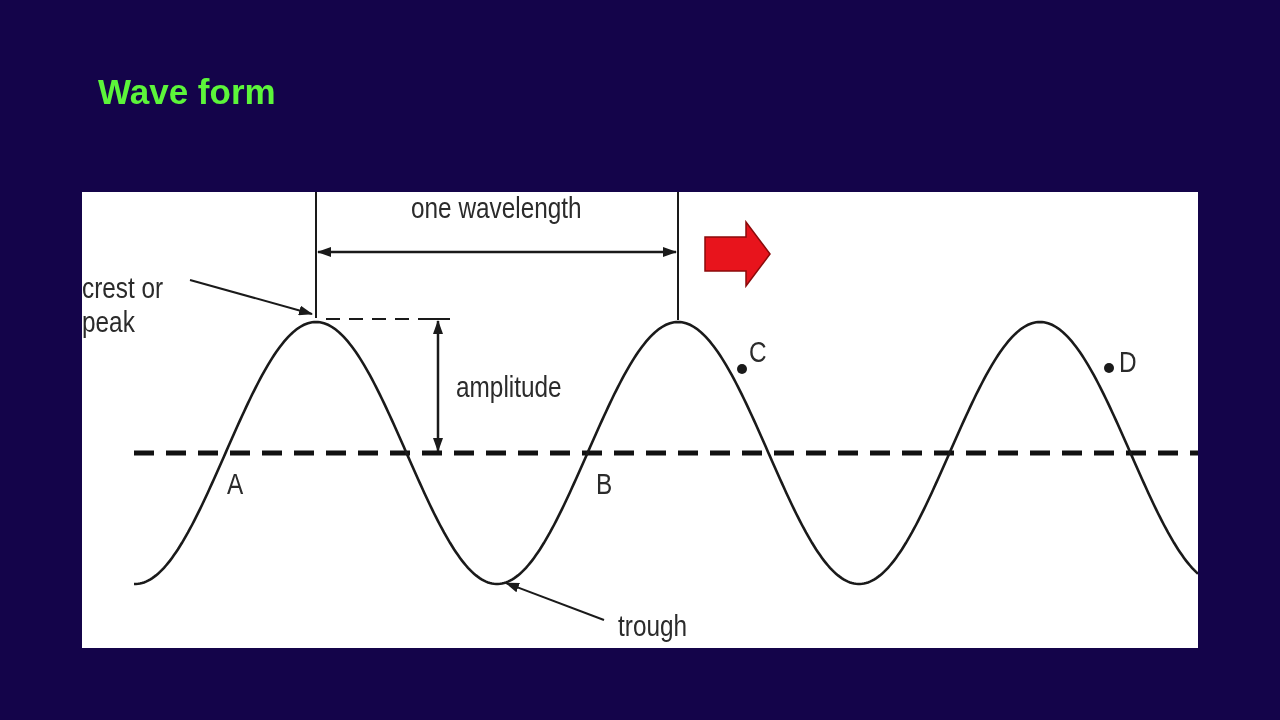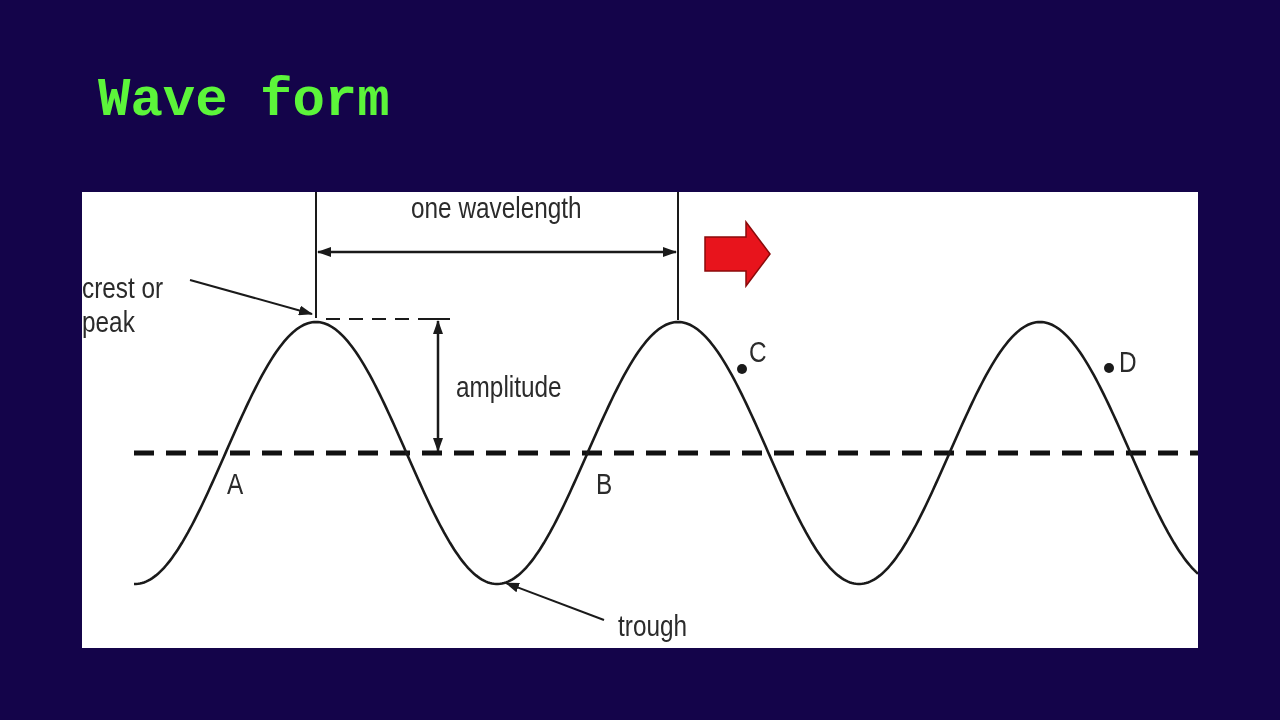--- a/index.html
+++ b/index.html
@@ -4,22 +4,22 @@
 <style>
   html, body { margin: 0; padding: 0; }
   body {
     width: 1280px; height: 720px; overflow: hidden;
     background: #14044a;
     position: relative;
     font-family: "Liberation Sans", sans-serif;
   }
   .slide-title {
     position: absolute; left: 98px; top: 74px;
-    font-size: 54px; font-weight: bold; color: #5cf53a;
-    letter-spacing: 0px; line-height: 1; font-family: Liberation Mono, monospace;
+    font-size: 35px; font-weight: bold; color: #5cf53a;
+    letter-spacing: 0px; line-height: 1;
   }
   .panel {
     position: absolute; left: 82px; top: 192px;
     width: 1116px; height: 456px; background: #ffffff;
     overflow: hidden;
   }
   .panel svg { position: absolute; left: 0; top: 0; }
   .lbl {
     position: absolute; color: #2b2b2b;
     font-family: "Liberation Sans", sans-serif;

